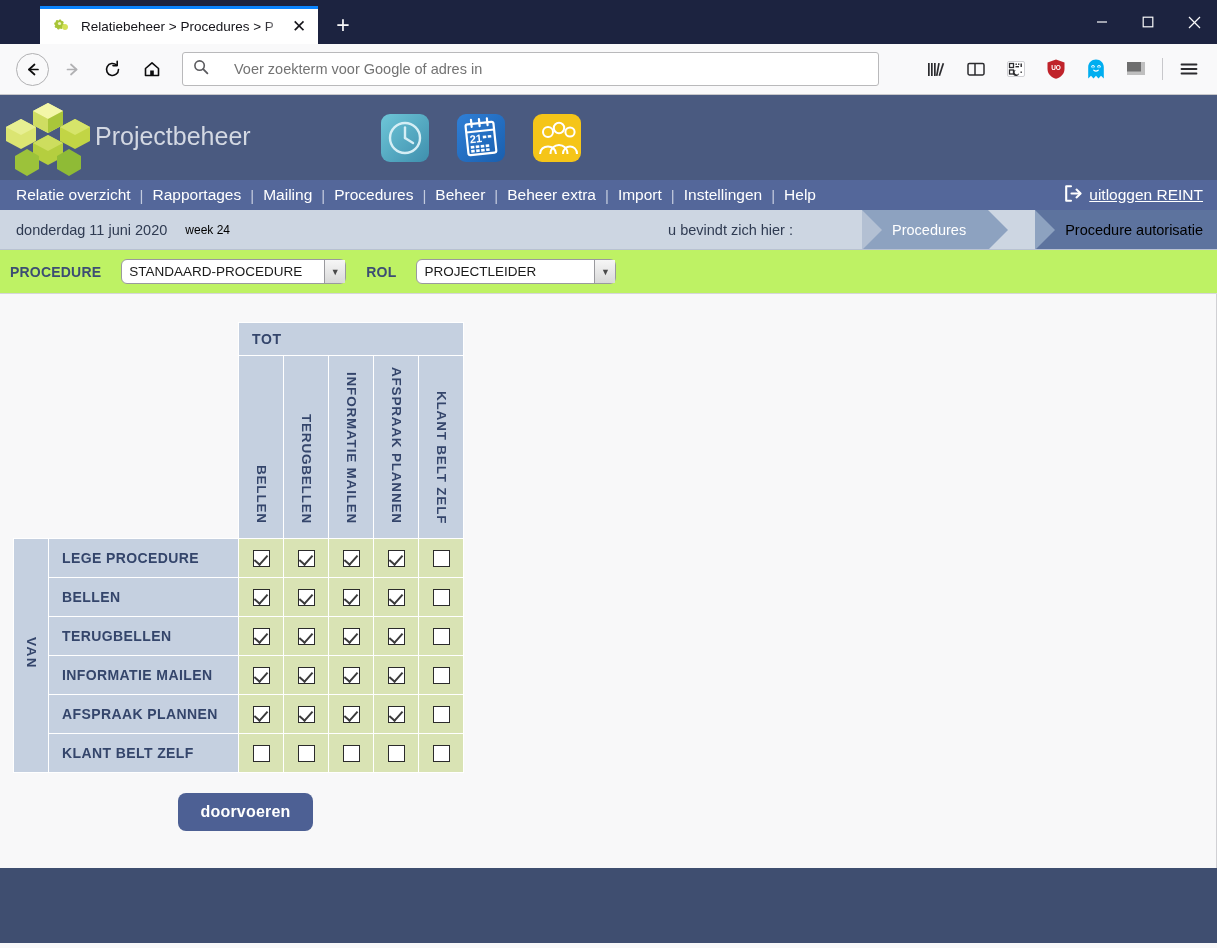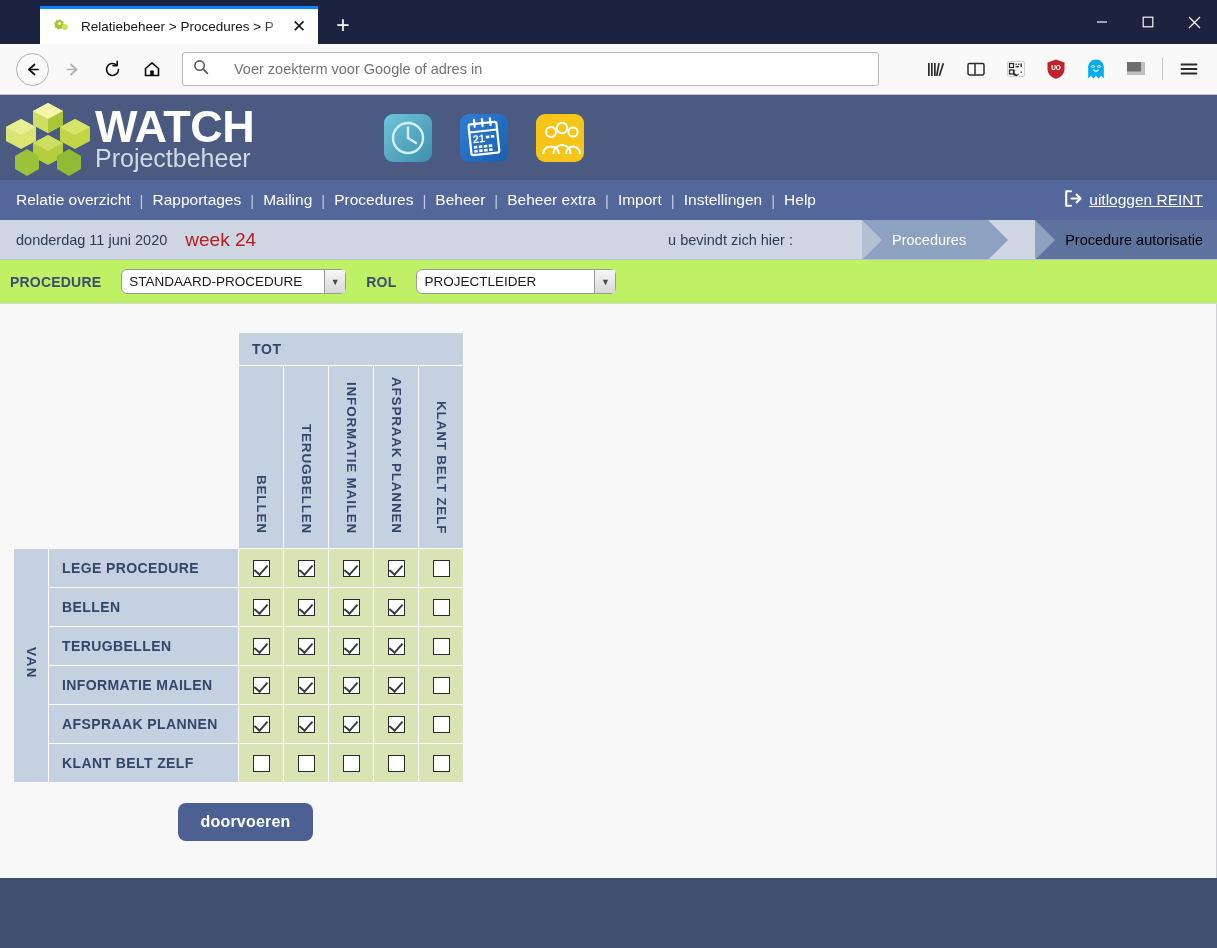--- a/index.html
+++ b/index.html
@@ -115,21 +115,21 @@
   }
   .logo-sub {
     font-size: 25px; color: #d3d8e2; display: block;
     margin-top: -3px; letter-spacing: 0px;
   }
   .hdr-icons { display: flex; align-items: center; margin-left: 130px; gap: 28px; }
   .hdr-icon { width: 48px; height: 48px; border-radius: 9px; position: relative; }
 
   
   .menubar {
-    height: 40px; background: #54679a;
+    height: 30px; background: #54679a;
     display: flex; align-items: center;
     padding: 0 14px 0 16px;
     position: relative;
   }
   .menu-item { font-size: 15.5px; color: #ffffff; white-space: nowrap; }
   .menu-sep { color: #c3cbde; font-size: 15px; margin: 0 9px; }
   .logout {
     margin-left: auto; display: flex; align-items: center; gap: 6px;
     color: #ffffff; font-size: 15.5px;
   }
@@ -139,21 +139,21 @@
   .crumbbar {
     height: 40px; background: #cdd6e2;
     display: flex; align-items: center;
     position: relative; overflow: hidden;
     border-bottom: 1px solid #b9c2d1;
   }
   .date-text {
     font-size: 14.5px; color: #2f3b52;
     padding-left: 16px; white-space: nowrap;
   }
-  .week-text { font-size: 19px; color: #b91c1c; margin-left: 18px; }
+  .week-text { font-size: 12px; color: #000000; margin-left: 18px; }
   .crumbs { margin-left: auto; display: flex; align-items: stretch; height: 40px; gap: 47px; }
   .crumb {
     display: flex; align-items: center;
     font-size: 14.5px; color: #2f3b52;
     padding: 0 22px 0 30px;
     position: relative;
     white-space: nowrap;
   }
   .crumb.c0 { background: transparent; padding-left: 14px; }
   .crumb.c1 { background: #b3c0d3; color: #ffffff; }
@@ -459,21 +459,20 @@
             <polygon points="43,4 58,12 43,20 28,12" fill="#f3f7a8"></polygon>
             <polygon points="16,20 31,28 16,36 1,28" fill="#e7ef92"></polygon>
             <polygon points="70,20 85,28 70,36 55,28" fill="#d6e46a"></polygon>
             <polygon points="43,36 58,44 43,52 28,44" fill="#cddd5e"></polygon>
             <polygon points="28,12 43,20 43,34 28,26" fill="#cfdd62"></polygon>
             <polygon points="43,20 58,12 58,26 43,34" fill="#a9c63a"></polygon>
           </g>
         </svg>
       </span>
       <span class="logo-text">
-        <span class="logo-watch">WATCH</span>
         <span class="logo-sub">Projectbeheer</span>
       </span>
     </div>
     <div class="hdr-icons">
       <span class="hdr-icon">
         <svg width="48" height="48" viewBox="0 0 48 48">
           <defs>
               <linearGradient id="gClock" x1="0" y1="0" x2="1" y2="1">
             <stop offset="0" stop-color="#6ec6d8"></stop>
                 <stop offset="1" stop-color="#3e8fad"></stop>

